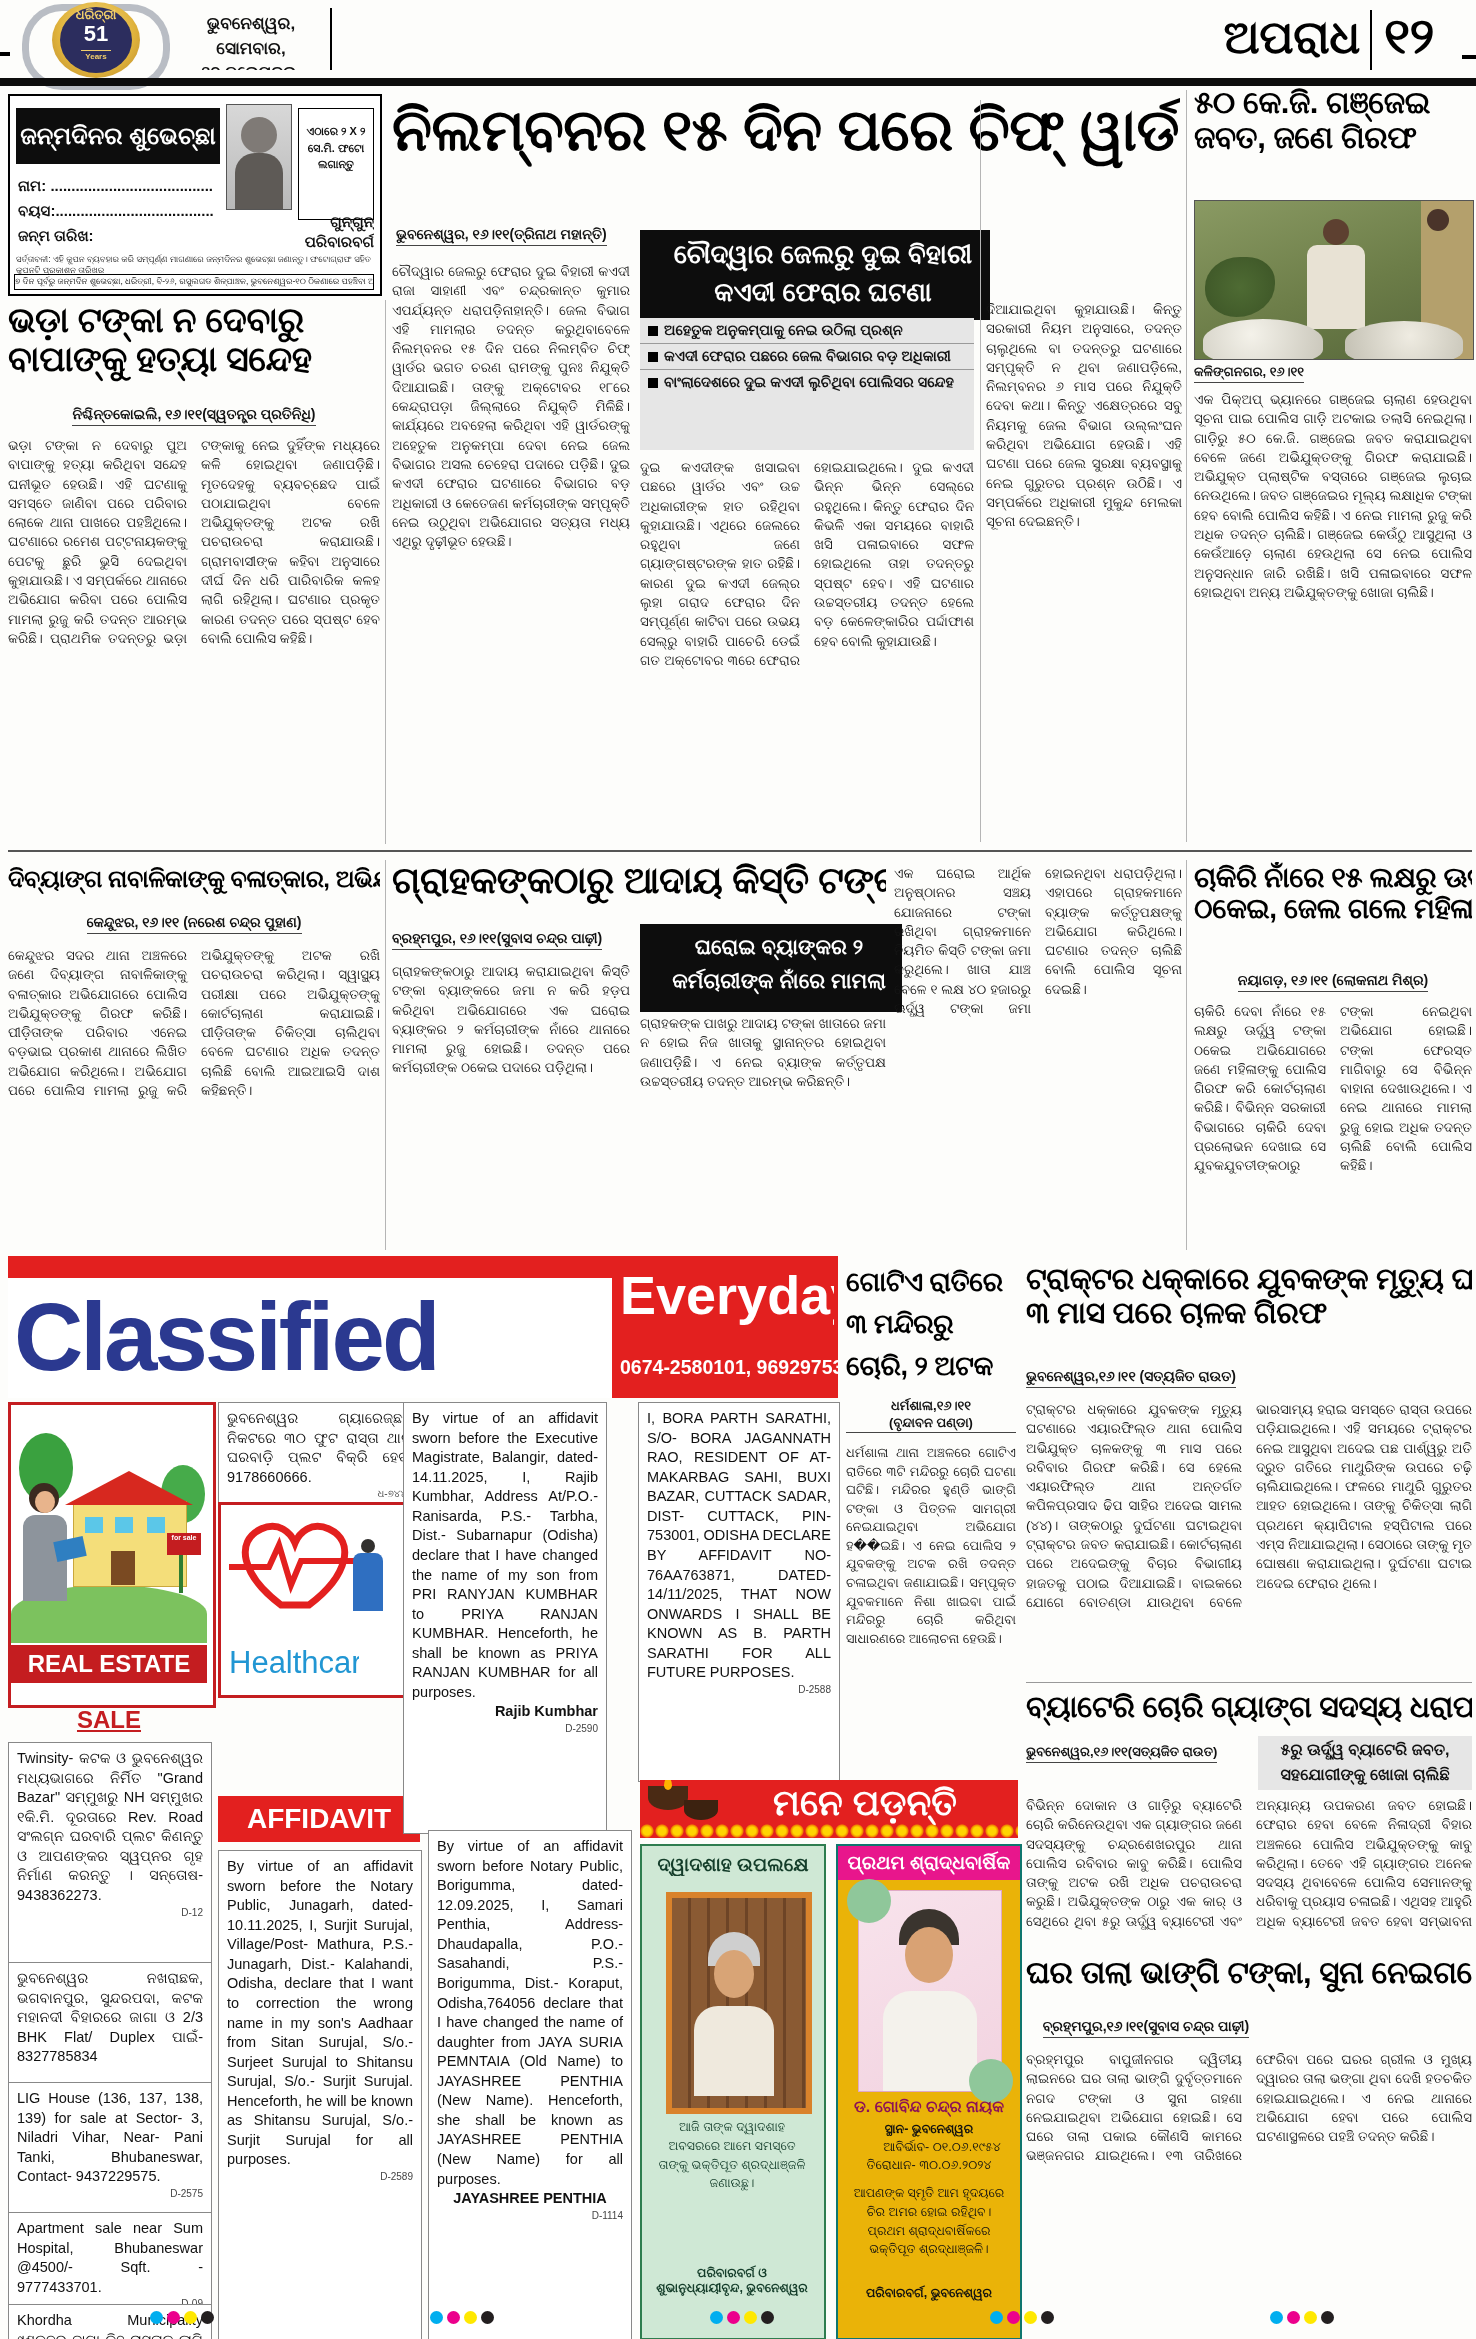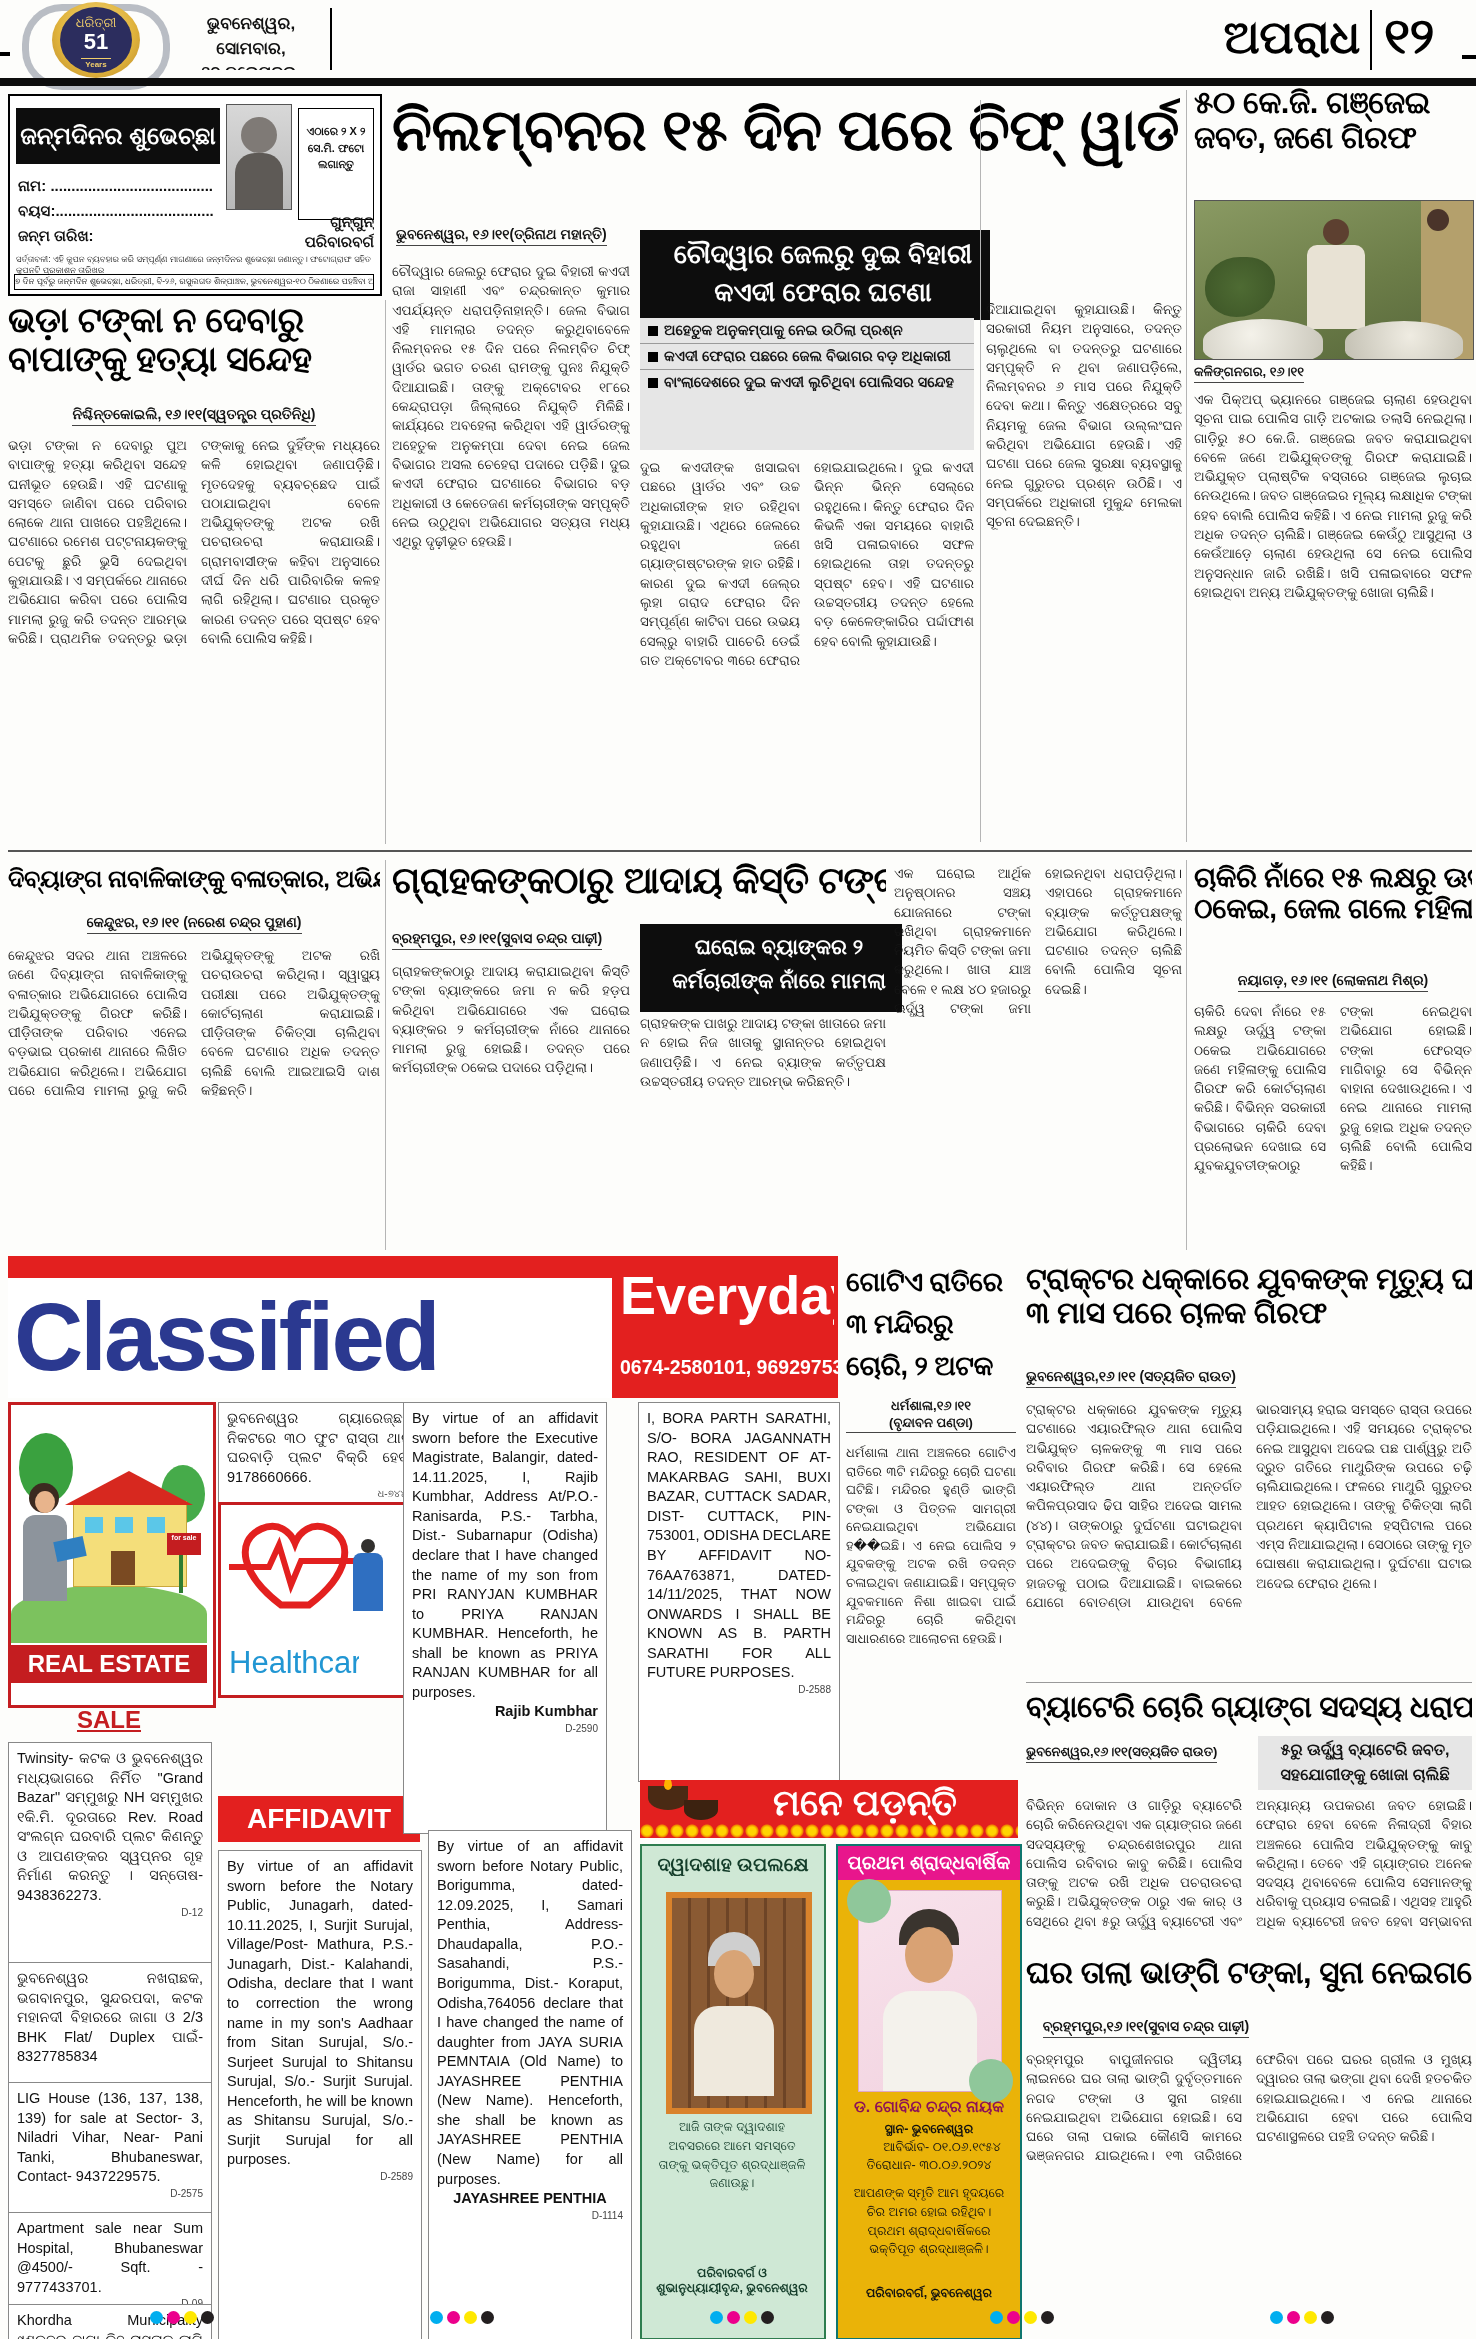--- a/index.html
+++ b/index.html
@@ -31,21 +31,21 @@
 <div id="page">
 
   <div class="abs" style="left:0;top:52px;width:10px;height:4px;background:#000"></div>
   <div class="abs" style="left:1462px;top:55px;width:14px;height:4px;background:#000"></div>
 
   <div class="abs" style="left:16px;top:2px;width:160px;height:76px">
     <div class="abs" style="left:6px;top:2px;width:70px;height:72px;border:7px solid #b9bdc4;border-right:none;border-radius:40px 0 0 40px"></div>
     <div class="abs" style="right:6px;top:2px;width:70px;height:72px;border:7px solid #b9bdc4;border-left:none;border-radius:0 40px 40px 0"></div>
     <div class="abs" style="left:36px;top:0;width:88px;height:76px;border-radius:50%;background:radial-gradient(circle at 50% 40%,#f7de8a 0%,#e0b33c 60%,#b8862a 100%);"></div>
     <div class="abs center" style="left:44px;top:5px;width:72px;height:66px;border-radius:50%;background:#2c2d5e;color:#f2cf6b;">
-      <div style="font-size:13px;font-weight:normal;margin-top:8px">ଧରିତ୍ରୀ</div>
+      <div style="font-size:13px;font-weight:bold;">ଧରିତ୍ରୀ</div>
       <div style="font-size:22px;font-weight:bold;color:#ffffff;line-height:1">51</div>
       <div style="font-size:8px;font-weight:bold;border-top:1px solid #f2cf6b;display:inline-block;padding:1px 4px 0">Years</div>
     </div>
   </div>
 
   <div class="abs" style="left:182px;top:12px;width:138px;height:58px;font-weight:bold;font-size:17px;line-height:1.45;text-align:center;overflow:hidden">
     <span style="display:block">ଭୁବନେଶ୍ୱର, ସୋମବାର,</span>
     <span style="display:block">୧୭ ନଭେମ୍ବର, ୨୦୨୫</span>
   </div>
   <div class="abs" style="left:330px;top:8px;width:2px;height:62px;background:#000"></div>

